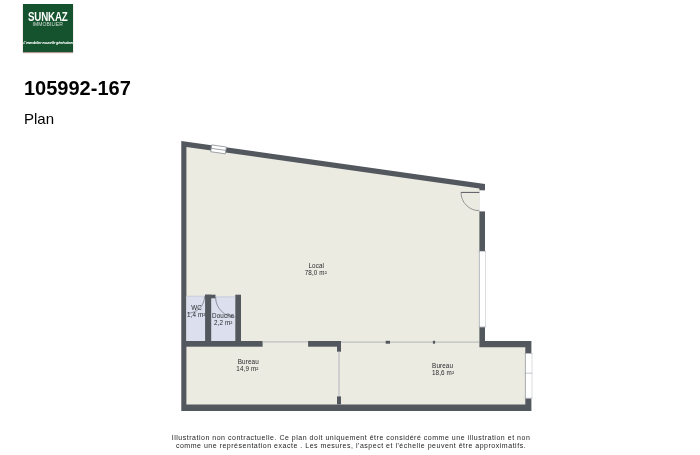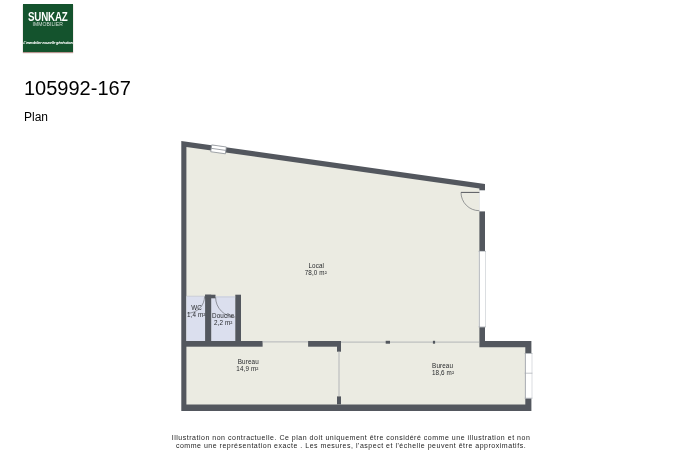--- a/index.html
+++ b/index.html
@@ -11,23 +11,23 @@
 
 <div class="abs" style="left:23px;top:3.5px;width:49.5px;height:48.5px;background:#14532d;box-shadow:0 1px 1px rgba(100,20,10,.45);">
 
   <div class="abs" style="left:0;top:7.2px;width:49.5px;text-align:center;font-weight:bold;font-size:12.2px;line-height:12.2px;color:#fff;letter-spacing:-0.2px;transform:scaleX(0.8);transform-origin:50% 0;">SUNKAZ</div>
 
   <div class="abs" style="left:0;top:18.0px;width:49.5px;text-align:center;font-size:5.2px;line-height:5.2px;color:rgba(255,255,255,0.8);letter-spacing:0.1px;transform:scaleX(0.97);transform-origin:50% 0;">IMMOBILIER</div>
 
   <div class="abs" style="left:-50.2px;top:37.0px;width:150px;text-align:center;font-size:4.3px;line-height:4.3px;font-style:italic;color:#ffffff;white-space:nowrap;text-shadow:0 0 0.4px #ffffff;transform:scaleX(0.8);transform-origin:50% 0;">L'immobilier nouvelle génération</div>
 </div>
 
-<div class="abs" style="left:24px;top:76.8px;font-size:20px;font-weight:normal;color:#000;letter-spacing:0px;">105992-167</div>
+<div class="abs" style="left:24px;top:76.8px;font-size:20px;font-weight:bold;color:#000;letter-spacing:0px;">105992-167</div>
 
-<div class="abs" style="left:24px;top:109.5px;font-size:12px;color:#000;">Plan</div>
+<div class="abs" style="left:24px;top:109.5px;font-size:15px;color:#000;">Plan</div>
 
 <svg class="abs" style="left:0;top:0;" width="700" height="455" viewBox="0 0 700 455">
 
   <polygon points="181.3,141 485,184 485,341 531.4,341 531.4,411 181.3,411" fill="#53575e"></polygon>
 
   <polygon points="186.4,146.9 479.4,188.4 479.4,347.2 525.3,347.2 525.3,404.4 186.4,404.4" fill="#ebebe2"></polygon>
 
   <rect x="186.4" y="296.2" width="18.7" height="44.8" fill="#dbdfee"></rect>
 
   <rect x="211.2" y="296.2" width="24.1" height="44.8" fill="#dbdfee"></rect>

